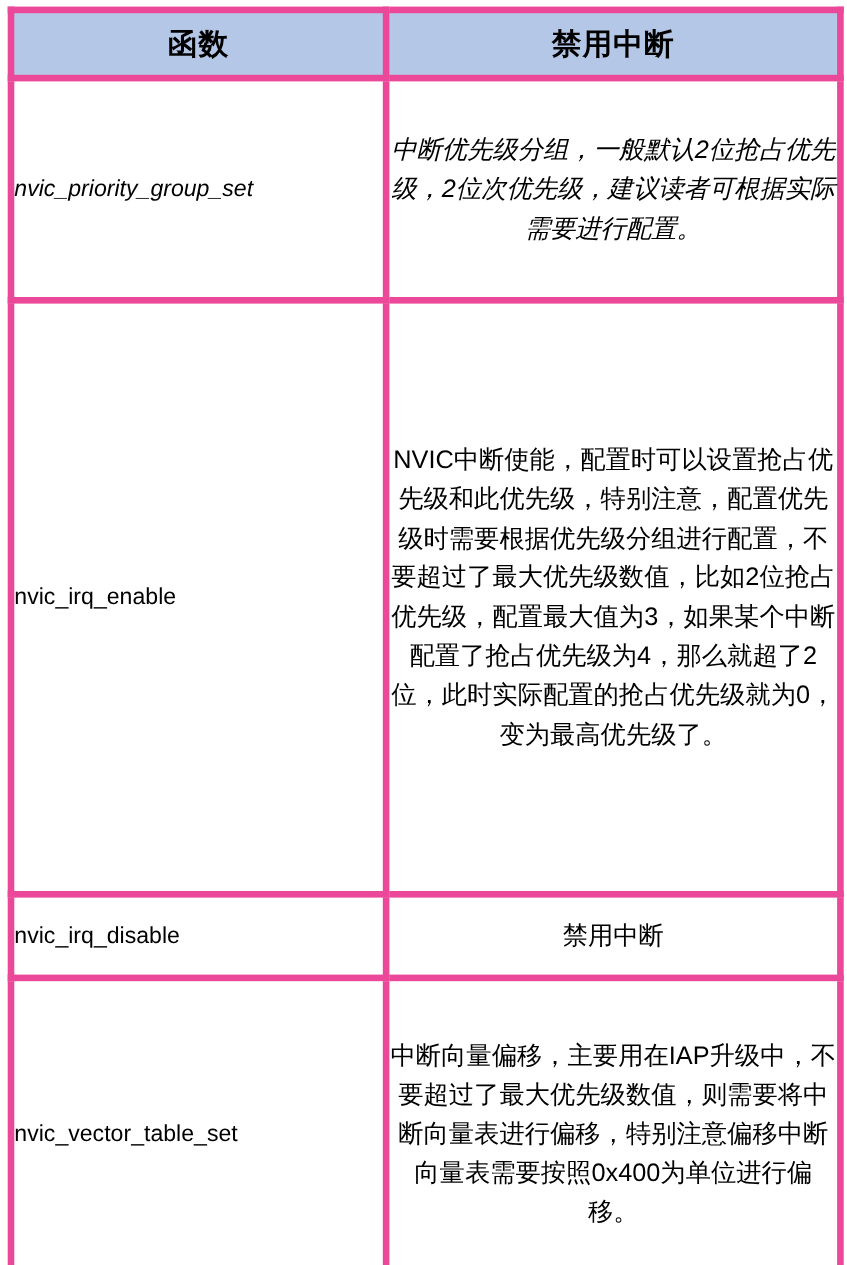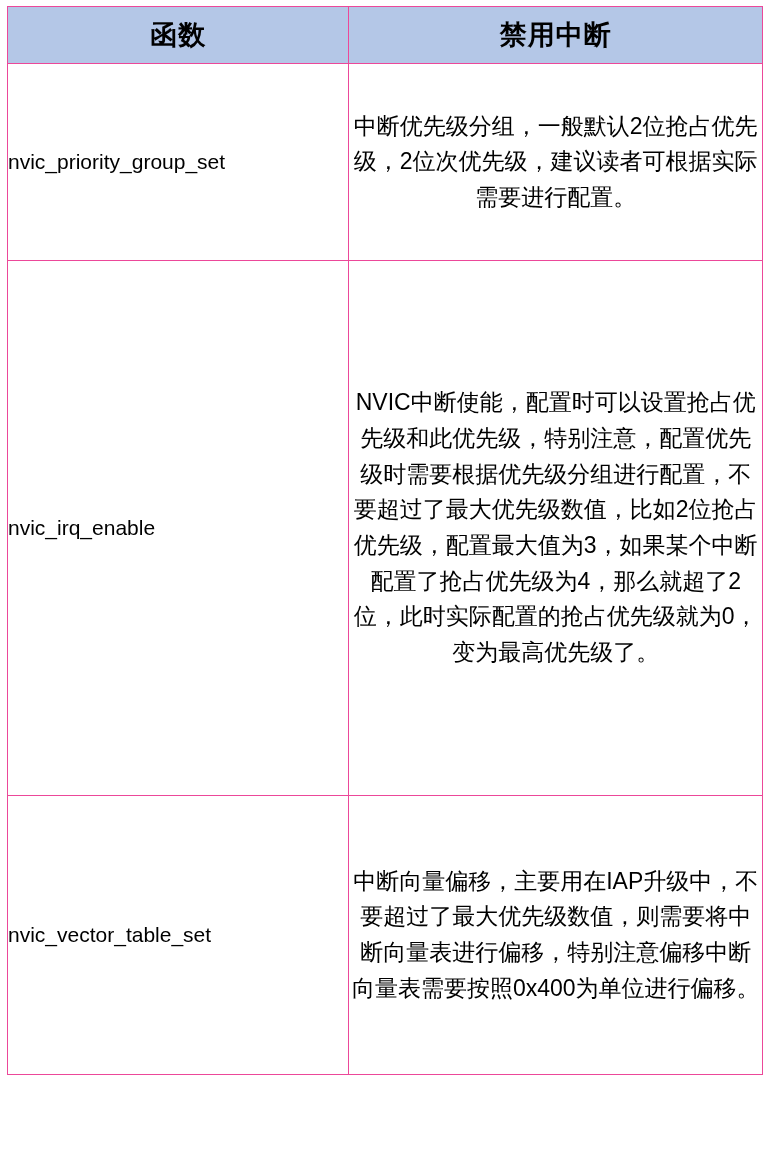--- a/index.html
+++ b/index.html
@@ -13,21 +13,21 @@
     font-family: "Liberation Sans", sans-serif;
     color: #000000;
   }
   #doc-table {
     border-collapse: collapse;
     table-layout: fixed;
     width: 756px;
     margin: 6px 0 0 7px;
   }
   #doc-table td, #doc-table th {
-    border: 1px solid #ec4899;
+    border: 6px solid #ec4899;
     padding: 0;
     vertical-align: middle;
   }
   .col-fn { width: 341px; }
   .col-desc { width: 413px; }
 
   thead th {
     background: #b4c7e7;
     text-align: center;
     font-weight: bold;
@@ -43,21 +43,21 @@
   td.desc-cell {
     text-align: center;
     font-size: 23px;
     line-height: 1.55;
     padding: 12px 16px;
   }
   .desc-short {
     text-align: center;
     font-size: 24px;
   }
-  .r1 td { height: 196px; }
+  .r1 td { height: 196px; font-style: italic; }
   .r2 td { height: 534px; }
   .r3 td { height: 70px; }
   .r4 td { height: 278px; }
 </style>
 </head>
 <body>
 
 <table id="doc-table">
   <colgroup>
     <col class="col-fn">
@@ -71,18 +71,22 @@
   </thead>
   <tbody>
     <tr class="r1">
       <td class="fn-cell">nvic_priority_group_set</td>
       <td class="desc-cell">中断优先级分组，一般默认2位抢占优先级，2位次优先级，建议读者可根据实际需要进行配置。</td>
     </tr>
     <tr class="r2">
       <td class="fn-cell">nvic_irq_enable</td>
       <td class="desc-cell">NVIC中断使能，配置时可以设置抢占优先级和此优先级，特别注意，配置优先级时需要根据优先级分组进行配置，不要超过了最大优先级数值，比如2位抢占优先级，配置最大值为3，如果某个中断配置了抢占优先级为4，那么就超了2位，此时实际配置的抢占优先级就为0，变为最高优先级了。</td>
     </tr>
+    <tr class="r3">
+      <td class="fn-cell">nvic_irq_disable</td>
+      <td class="desc-cell desc-short">禁用中断</td>
+    </tr>
     <tr class="r4">
       <td class="fn-cell">nvic_vector_table_set</td>
       <td class="desc-cell">中断向量偏移，主要用在IAP升级中，不要超过了最大优先级数值，则需要将中断向量表进行偏移，特别注意偏移中断向量表需要按照0x400为单位进行偏移。</td>
     </tr>
   </tbody>
 </table>
 
 </body></html>

